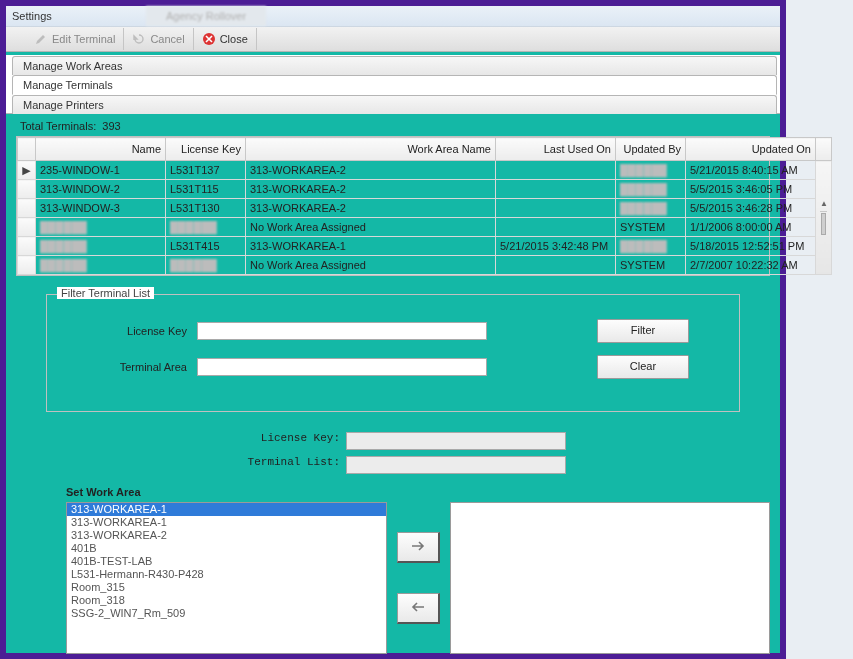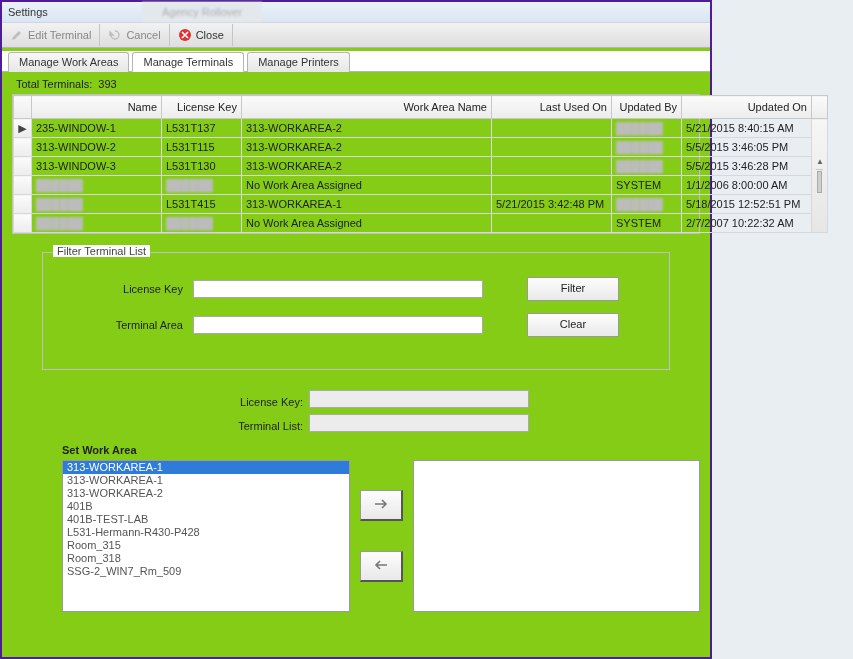--- a/index.html
+++ b/index.html
@@ -4,25 +4,25 @@
 <style>
   html, body {
     margin: 0;
     padding: 0;
     font-family: "Segoe UI", Tahoma, Arial, sans-serif;
     font-size: 11px;
     background: #e9eef3;
     color: #222;
   }
   .window {
-    width: 712px;
+    width: 786px;
     height: 659px;
     box-sizing: border-box;
-    background: #84cc16;
-    border: 2px solid #4c1d95;
+    background: #14b8a6;
+    border: 6px solid #4c1d95;
     position: relative;
   }
   .title-strip {
     height: 20px;
     background: linear-gradient(#eaf1f8,#dbe6f2);
     border-bottom: 1px solid #cdd7e2;
     font-size: 11px;
     color: #333;
     padding-left: 6px;
     line-height: 20px;
@@ -40,20 +40,21 @@
     font-size: 11px;
     filter: blur(1px);
   }
   .toolbar {
     height: 24px;
     background: linear-gradient(#f2f2f2,#dedede);
     border-bottom: 1px solid #b5b5b5;
     display: flex;
     align-items: center;
     gap: 0;
+    padding-left: 20px;
   }
   .tb-btn {
     display: flex;
     align-items: center;
     height: 22px;
     padding: 0 8px;
     border-right: 1px solid #c5c5c5;
     color: #888;
     gap: 4px;
   }
@@ -64,20 +65,21 @@
     display: inline-flex;
     align-items: center;
     justify-content: center;
   }
   .tabs {
     display: flex;
     margin-top: 3px;
     padding-left: 6px;
     border-bottom: 1px solid #b5b5b5;
     background: #fff;
+    flex-direction: column;
   }
   .tab {
     padding: 3px 10px;
     font-size: 11px;
     border: 1px solid #b5b5b5;
     border-bottom: none;
     background: linear-gradient(#f7f7f7,#e7e7e7);
     margin-right: 3px;
     border-radius: 3px 3px 0 0;
     position: relative;
@@ -181,24 +183,25 @@
     line-height: 20px;
     margin-left: auto;
     margin-right: 30px;
     cursor: pointer;
   }
   .mid-block {
     margin: 20px 0 10px 0;
   }
   .mid-row {
     display: flex;
-    align-items: flex-end;
+    align-items: flex-start;
     justify-content: center;
     gap: 6px;
     margin-bottom: 6px;
+    font-family: Liberation Mono, monospace;
   }
   .mid-label {
     width: 120px;
     text-align: right;
   }
   .ro-input {
     width: 220px;
     height: 18px;
     border: 1px solid #a9a9a9;
     background: #ececec;

